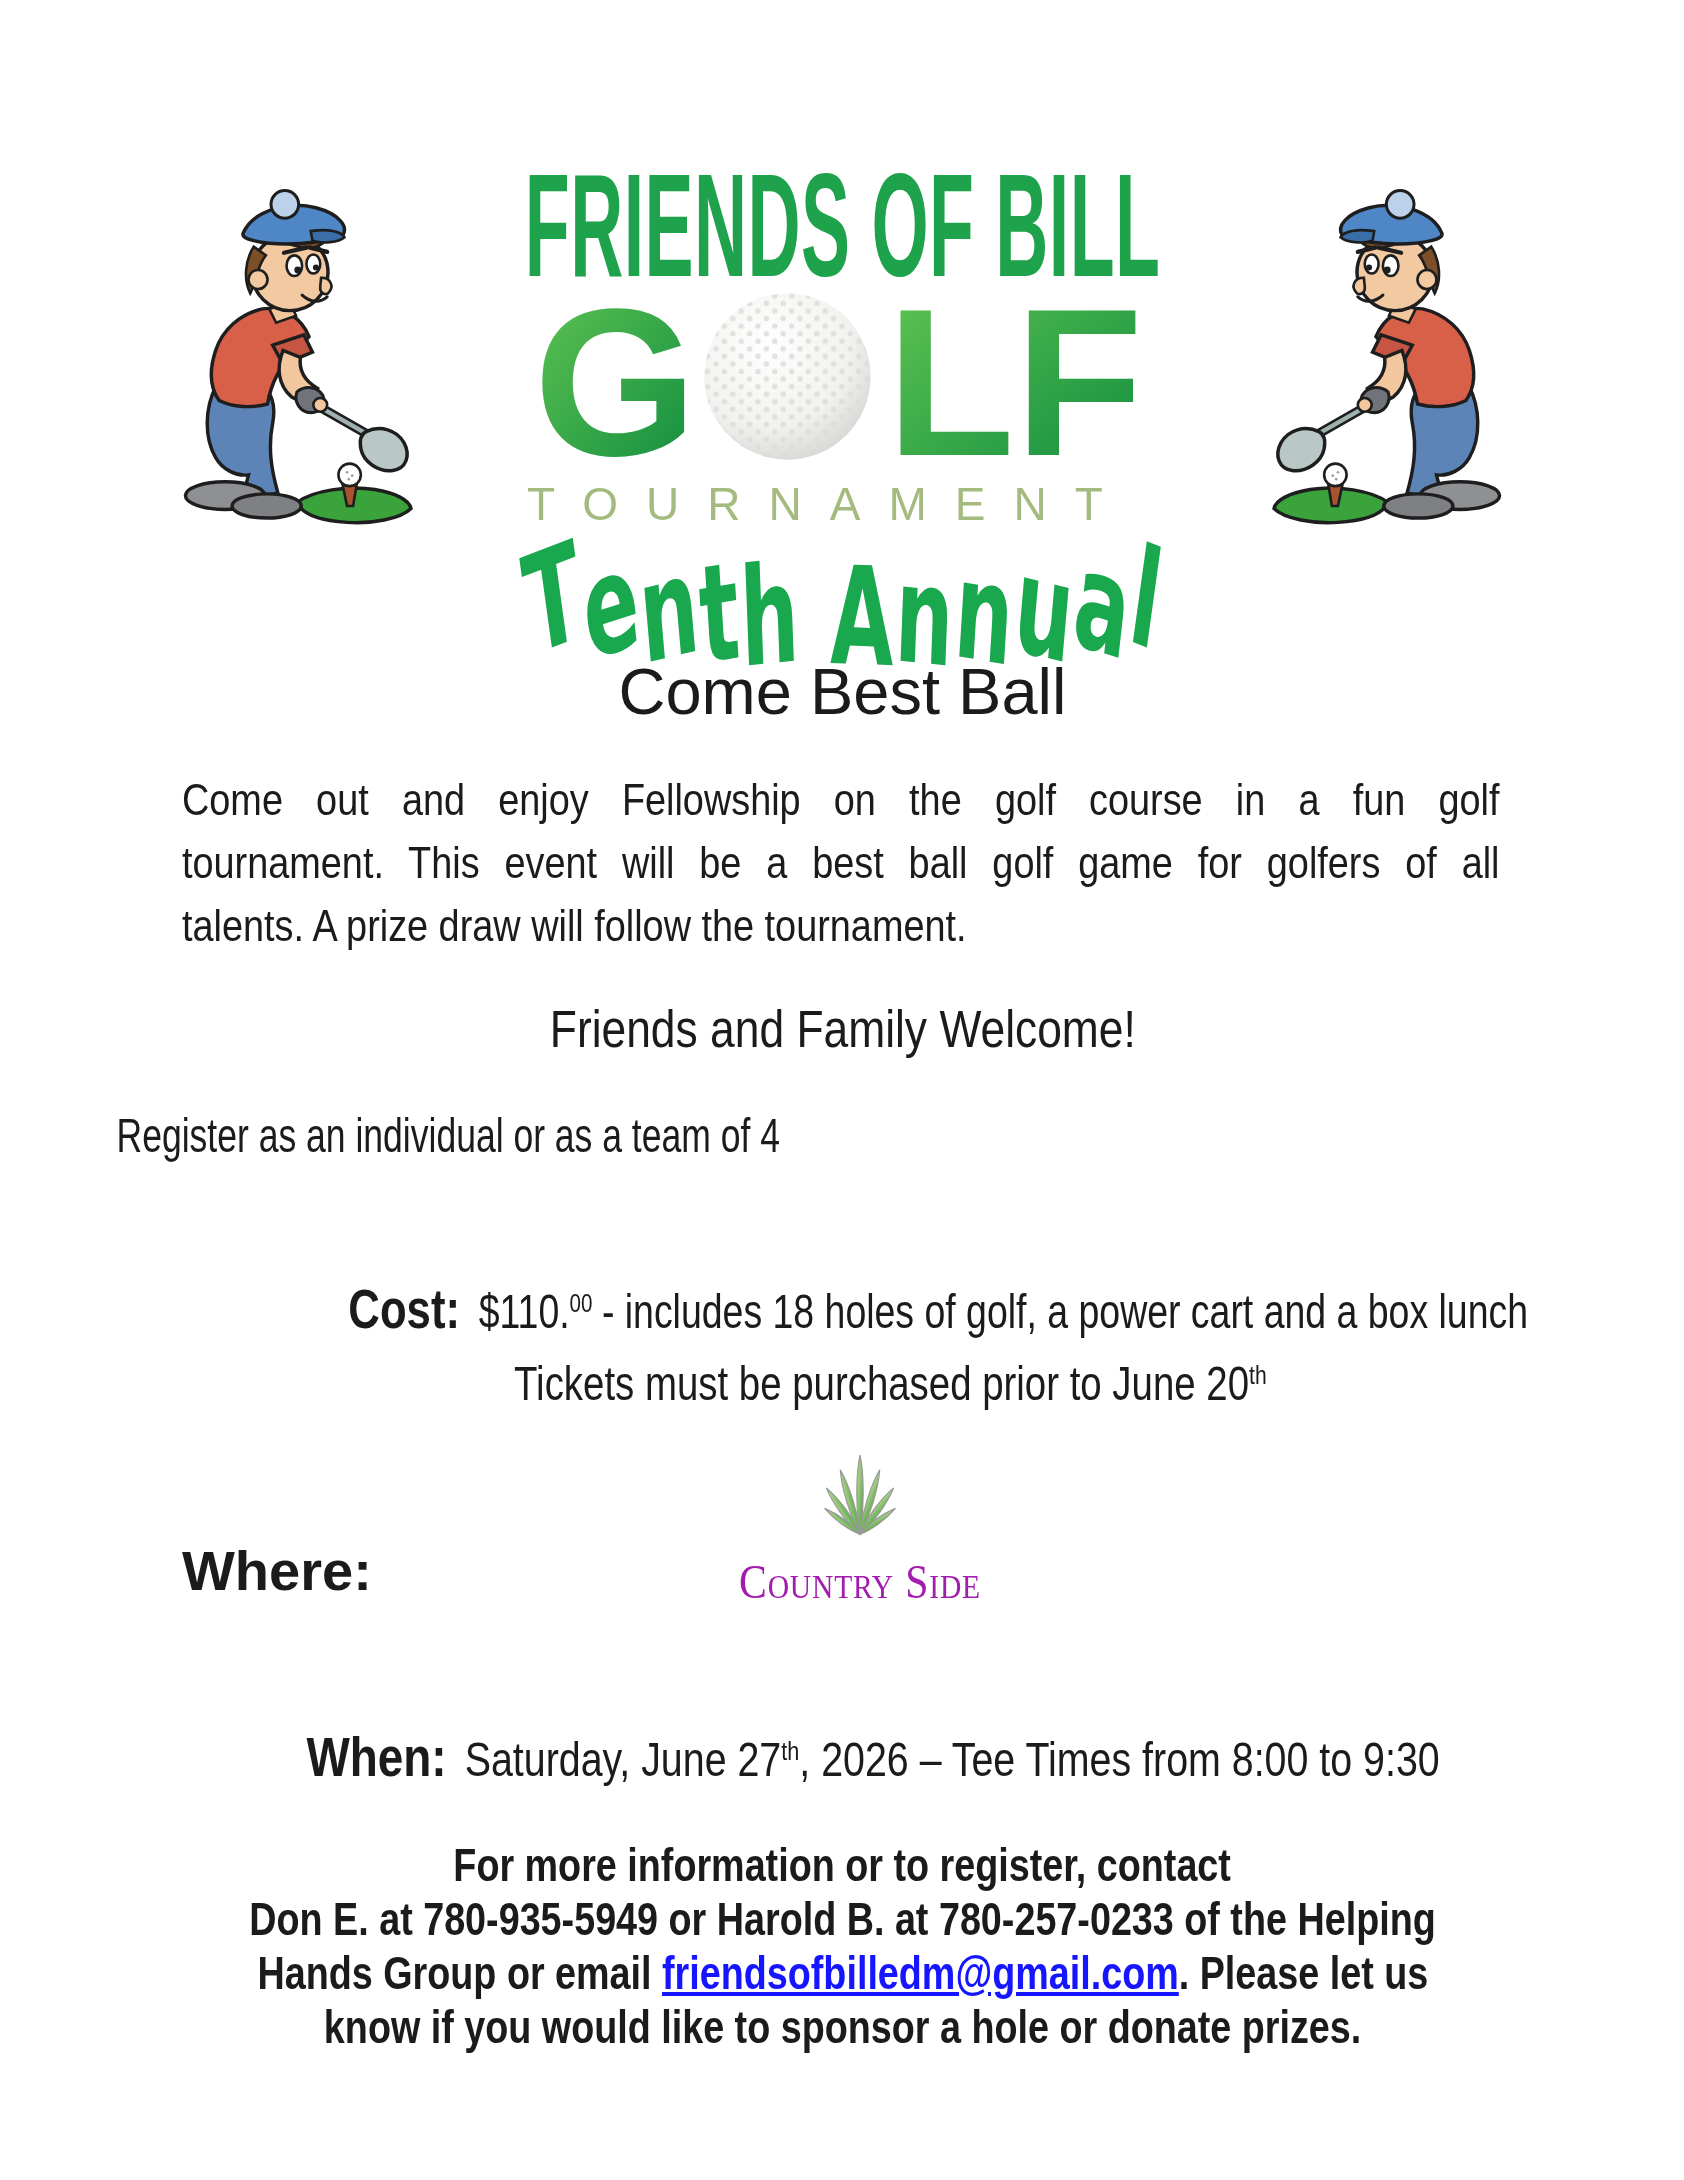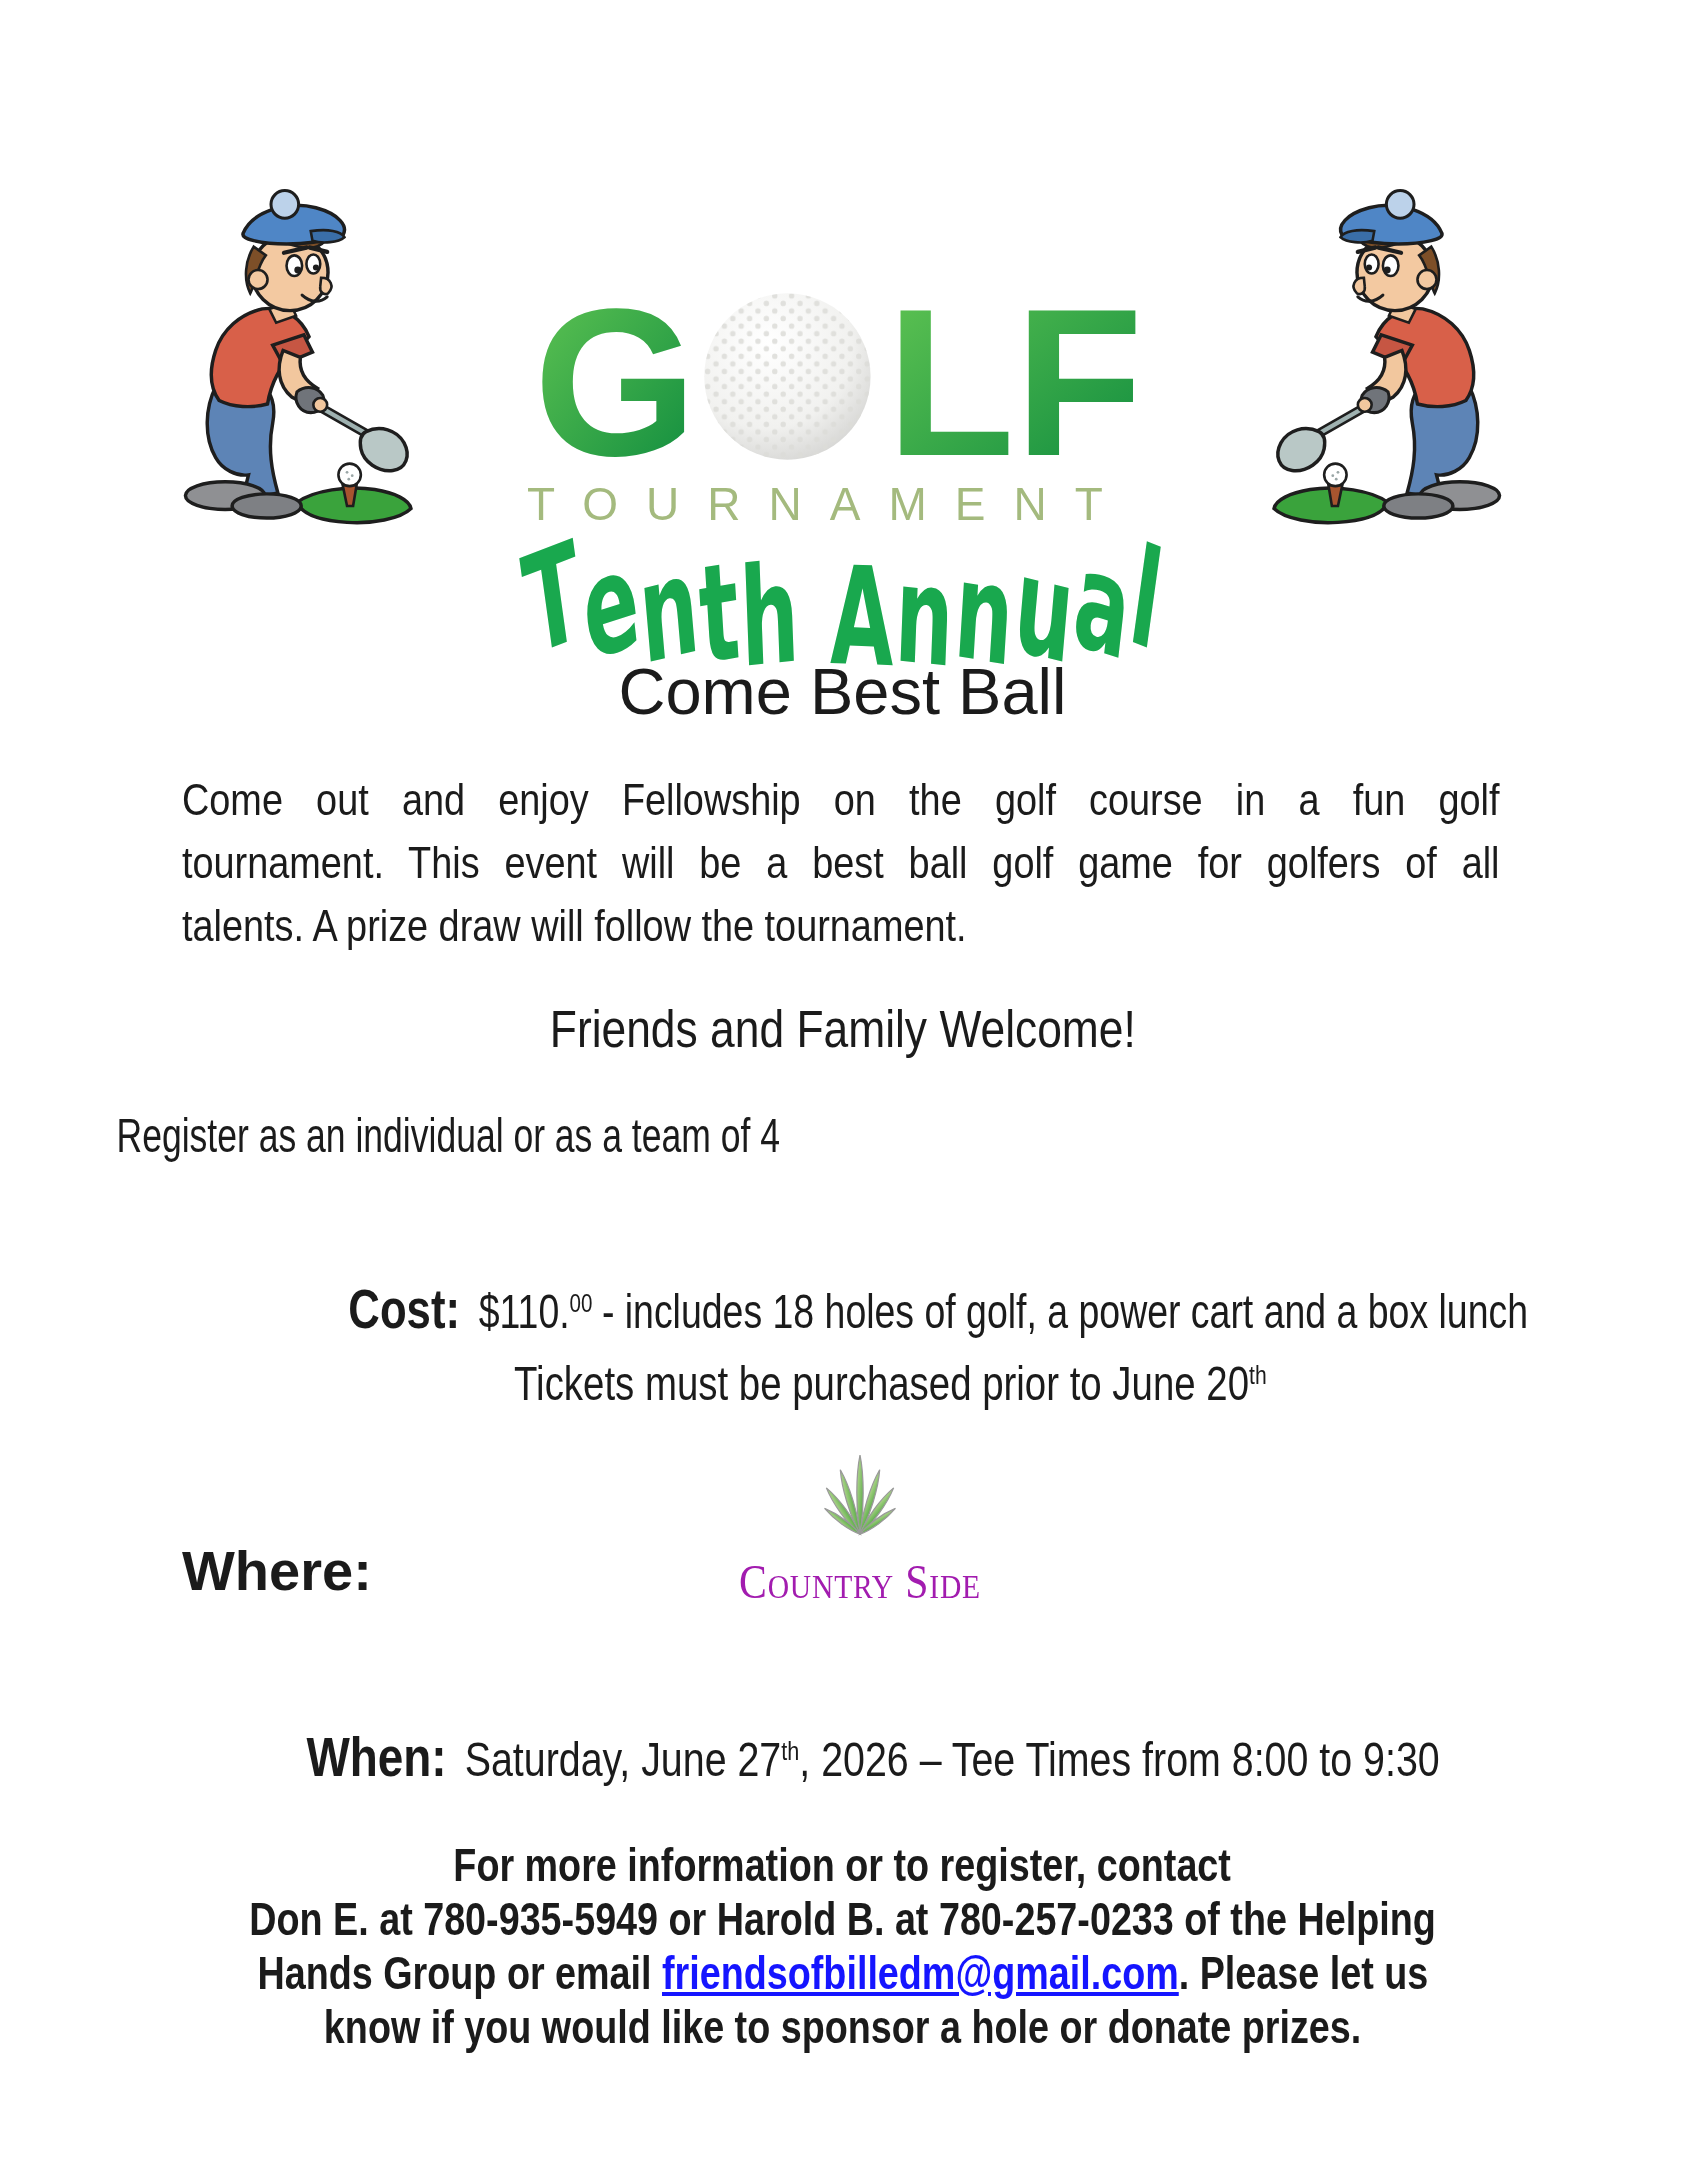--- a/index.html
+++ b/index.html
@@ -154,20 +154,21 @@
     <svg viewBox="0 0 345 426" width="294" height="363">
         <use href="#golfer"></use>
       </svg>
   </div>
   <div class="golfer right">
     <svg viewBox="0 0 345 426" width="294" height="363">
         <use href="#golfer"></use>
       </svg>
   </div>
 
+  <div class="main-title"><span class="sqz s50">FRIENDS OF BILL</span></div>
 
   <div class="golf-logo">
     <svg viewBox="0 0 750 250">
       <defs>
         <linearGradient id="grad-g" x1="0" y1="0" x2="0.9" y2="1">
           <stop offset="0" stop-color="#63c653"></stop>
             <stop offset="1" stop-color="#0f8c3f"></stop>
         </linearGradient>
         <radialGradient id="grad-ball" cx="0.38" cy="0.3" r="0.78">
           <stop offset="0" stop-color="#ffffff"></stop>

